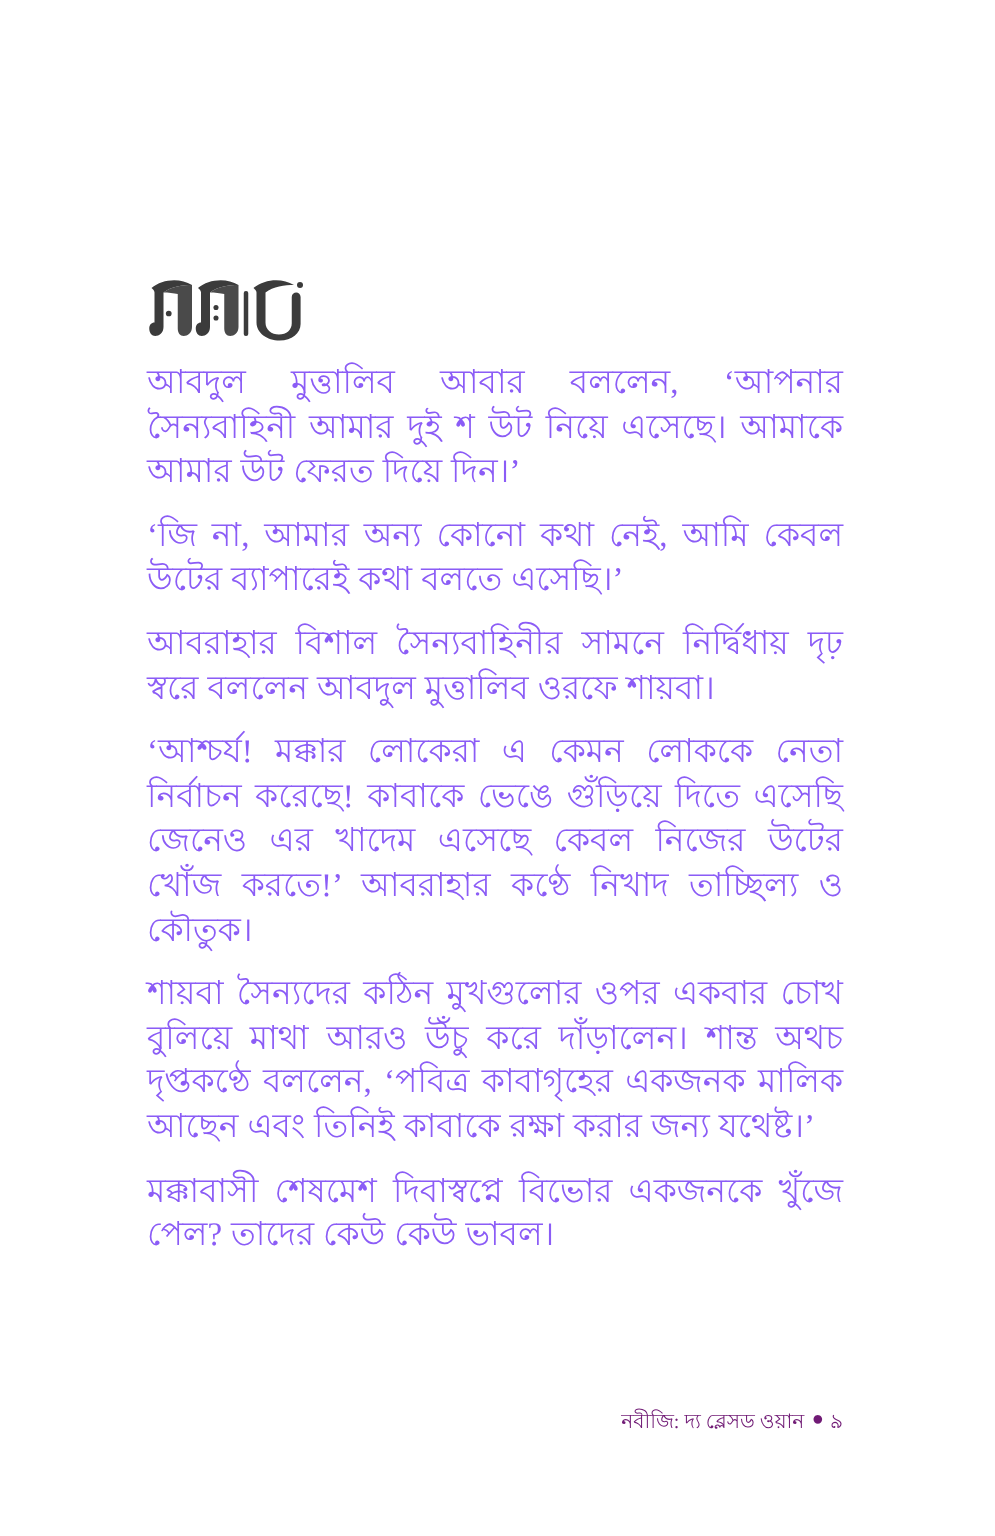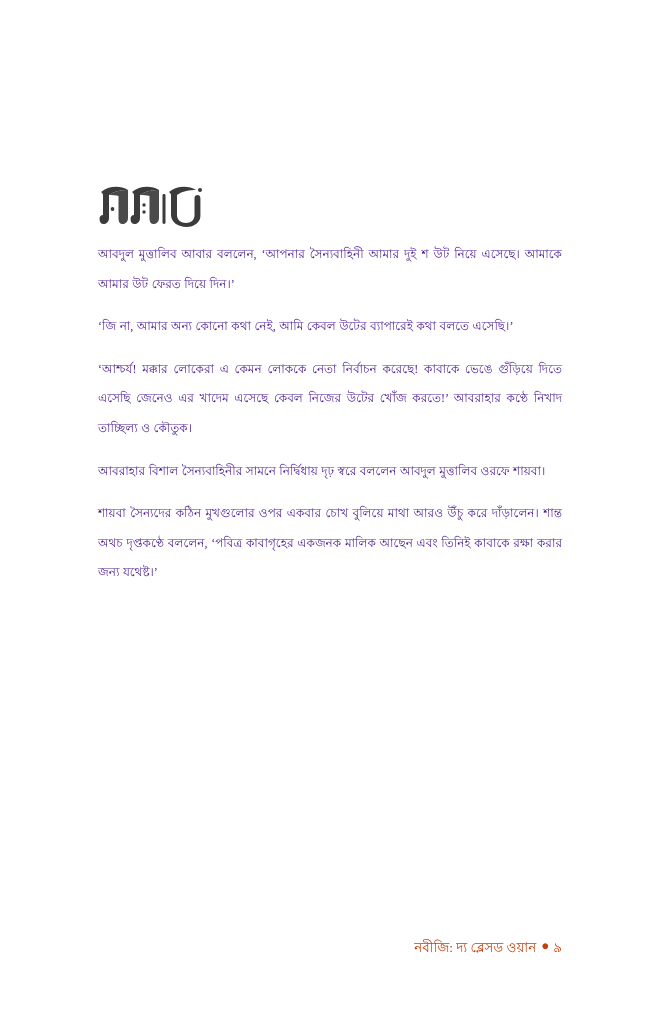--- a/index.html
+++ b/index.html
@@ -46,23 +46,23 @@
   
   .body-block {
     position: absolute;
     left: 98px;
     top: 240px;
     width: 464px;
   }
 
   .para {
     font-family: "Liberation Serif", "DejaVu Serif", serif;
-    font-size: 12px;
+    font-size: 22px;
     line-height: 29.6px;
-    color: #4c1d95;
+    color: #8b5cf6;
     text-align: justify;
     text-justify: inter-word;
     margin: 0 0 13px 0;
     word-spacing: 0.5px;
     -webkit-font-smoothing: antialiased;
   }
 
   .para:last-child {
     margin-bottom: 0;
   }
@@ -70,21 +70,21 @@
   
   .footer {
     position: absolute;
     left: 0;
     top: 938px;
     width: 562px;
     text-align: right;
     font-family: "Liberation Serif", "DejaVu Serif", serif;
     font-size: 13.4px;
     line-height: 20px;
-    color: #c2410c;
+    color: #701a75;
     white-space: nowrap;
   }
 
   .footer .sep {
     display: inline-block;
     margin: 0 4px 0 5px;
     position: relative;
     top: -2px;
   }
 </style>
@@ -110,20 +110,21 @@
         <path d="M71 10 C78 4 90 3 98 8 C92 8 84 9 79 13 L79 33 C79 38 83 41 88 41 C93 41 96.5 38 96.5 33.5 L96.5 16 C96.5 14 98 13 99.5 13 C101 13 102.4 14.2 102.4 16 L102.4 34 C102.4 40 96.5 45 88.5 45 C80 45 73 40 73 33 L73 13 C73 11.6 71.6 10.6 71 10 Z"></path>
         <circle cx="102" cy="8" r="2"></circle>
       </g>
     </svg>
     <span class="heading-fallback">নবীজি</span>
   </div>
 
   <div class="body-block">
     <p class="para">আবদুল মুত্তালিব আবার বললেন, ‘আপনার সৈন্যবাহিনী আমার দুই শ উট নিয়ে এসেছে। আমাকে আমার উট ফেরত দিয়ে দিন।’</p>
     <p class="para">‘জি না, আমার অন্য কোনো কথা নেই, আমি কেবল উটের ব্যাপারেই কথা বলতে এসেছি।’</p>
+    <p class="para">আবরাহার বিশাল সৈন্যবাহিনীর সামনে নির্দ্বিধায় দৃঢ় স্বরে বললেন আবদুল মুত্তালিব ওরফে শায়বা।</p>
     <p class="para">‘আশ্চর্য! মক্কার লোকেরা এ কেমন লোককে নেতা নির্বাচন করেছে! কাবাকে ভেঙে গুঁড়িয়ে দিতে এসেছি জেনেও এর খাদেম এসেছে কেবল নিজের উটের খোঁজ করতে!’ আবরাহার কণ্ঠে নিখাদ তাচ্ছিল্য ও কৌতুক।</p>
-    <p class="para">আবরাহার বিশাল সৈন্যবাহিনীর সামনে নির্দ্বিধায় দৃঢ় স্বরে বললেন আবদুল মুত্তালিব ওরফে শায়বা।</p>
     <p class="para">শায়বা সৈন্যদের কঠিন মুখগুলোর ওপর একবার চোখ বুলিয়ে মাথা আরও উঁচু করে দাঁড়ালেন। শান্ত অথচ দৃপ্তকণ্ঠে বললেন, ‘পবিত্র কাবাগৃহের একজনক মালিক আছেন এবং তিনিই কাবাকে রক্ষা করার জন্য যথেষ্ট।’</p>
+    <p class="para">মক্কাবাসী শেষমেশ দিবাস্বপ্নে বিভোর একজনকে খুঁজে পেল? তাদের কেউ কেউ ভাবল।</p>
   </div>
 
   <div class="footer"><span>নবীজি: দ্য ব্লেসড ওয়ান</span><span class="sep">●</span><span>৯</span></div>
 
 </div>
 
 </body></html>

